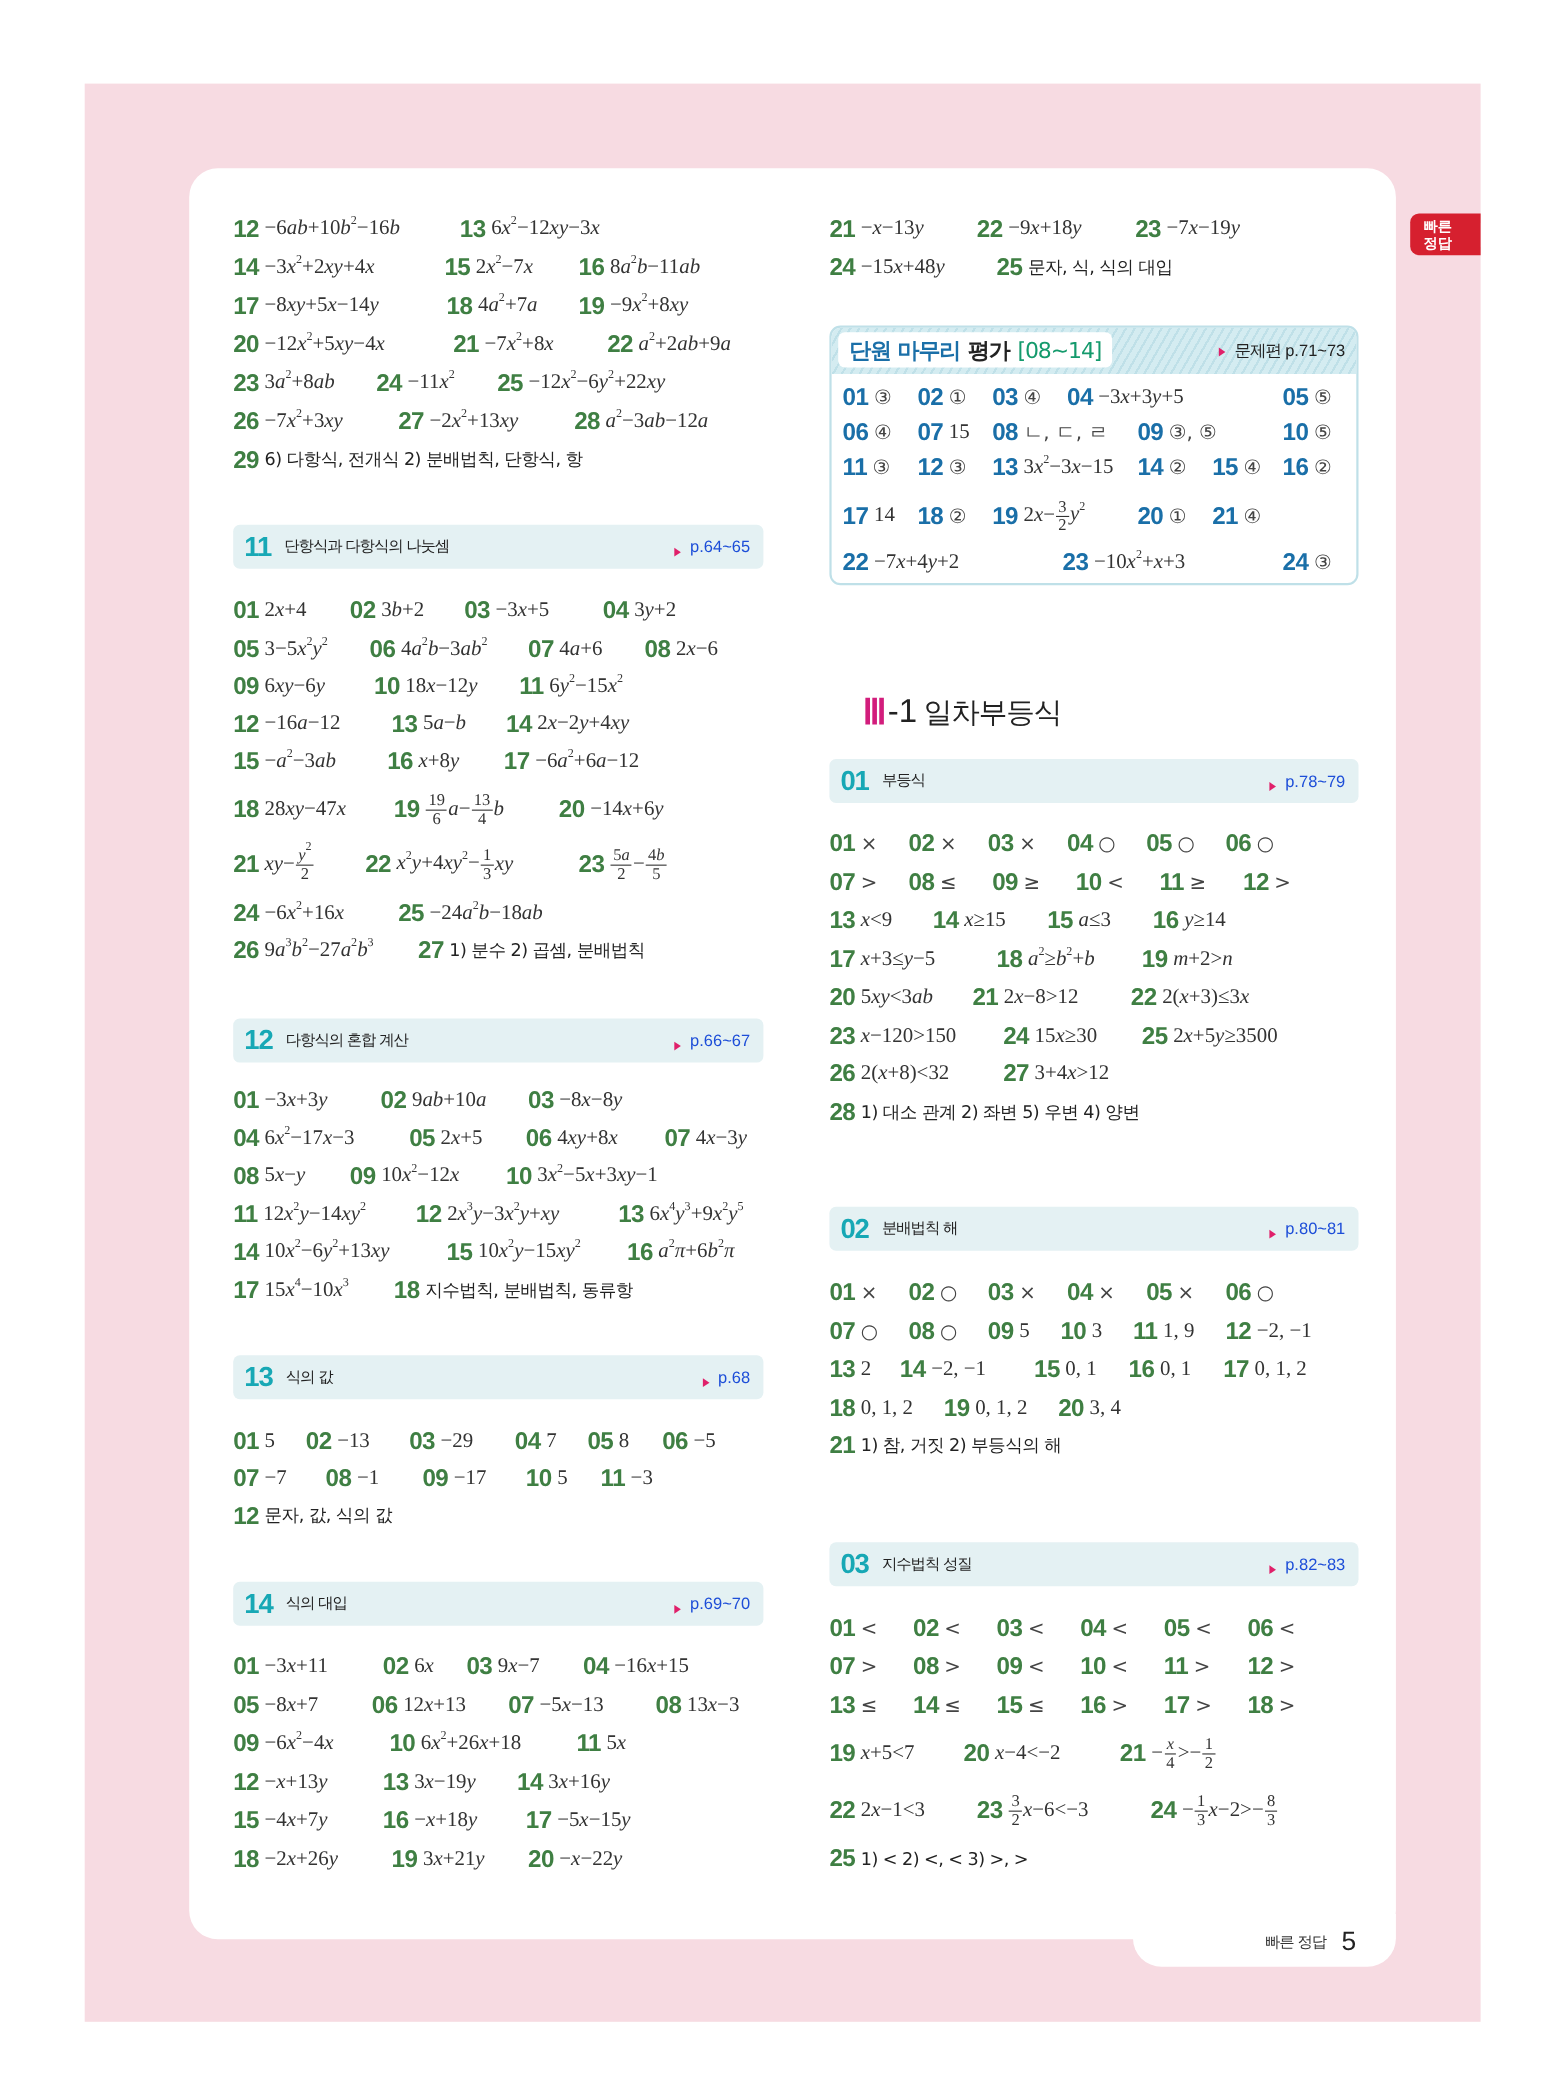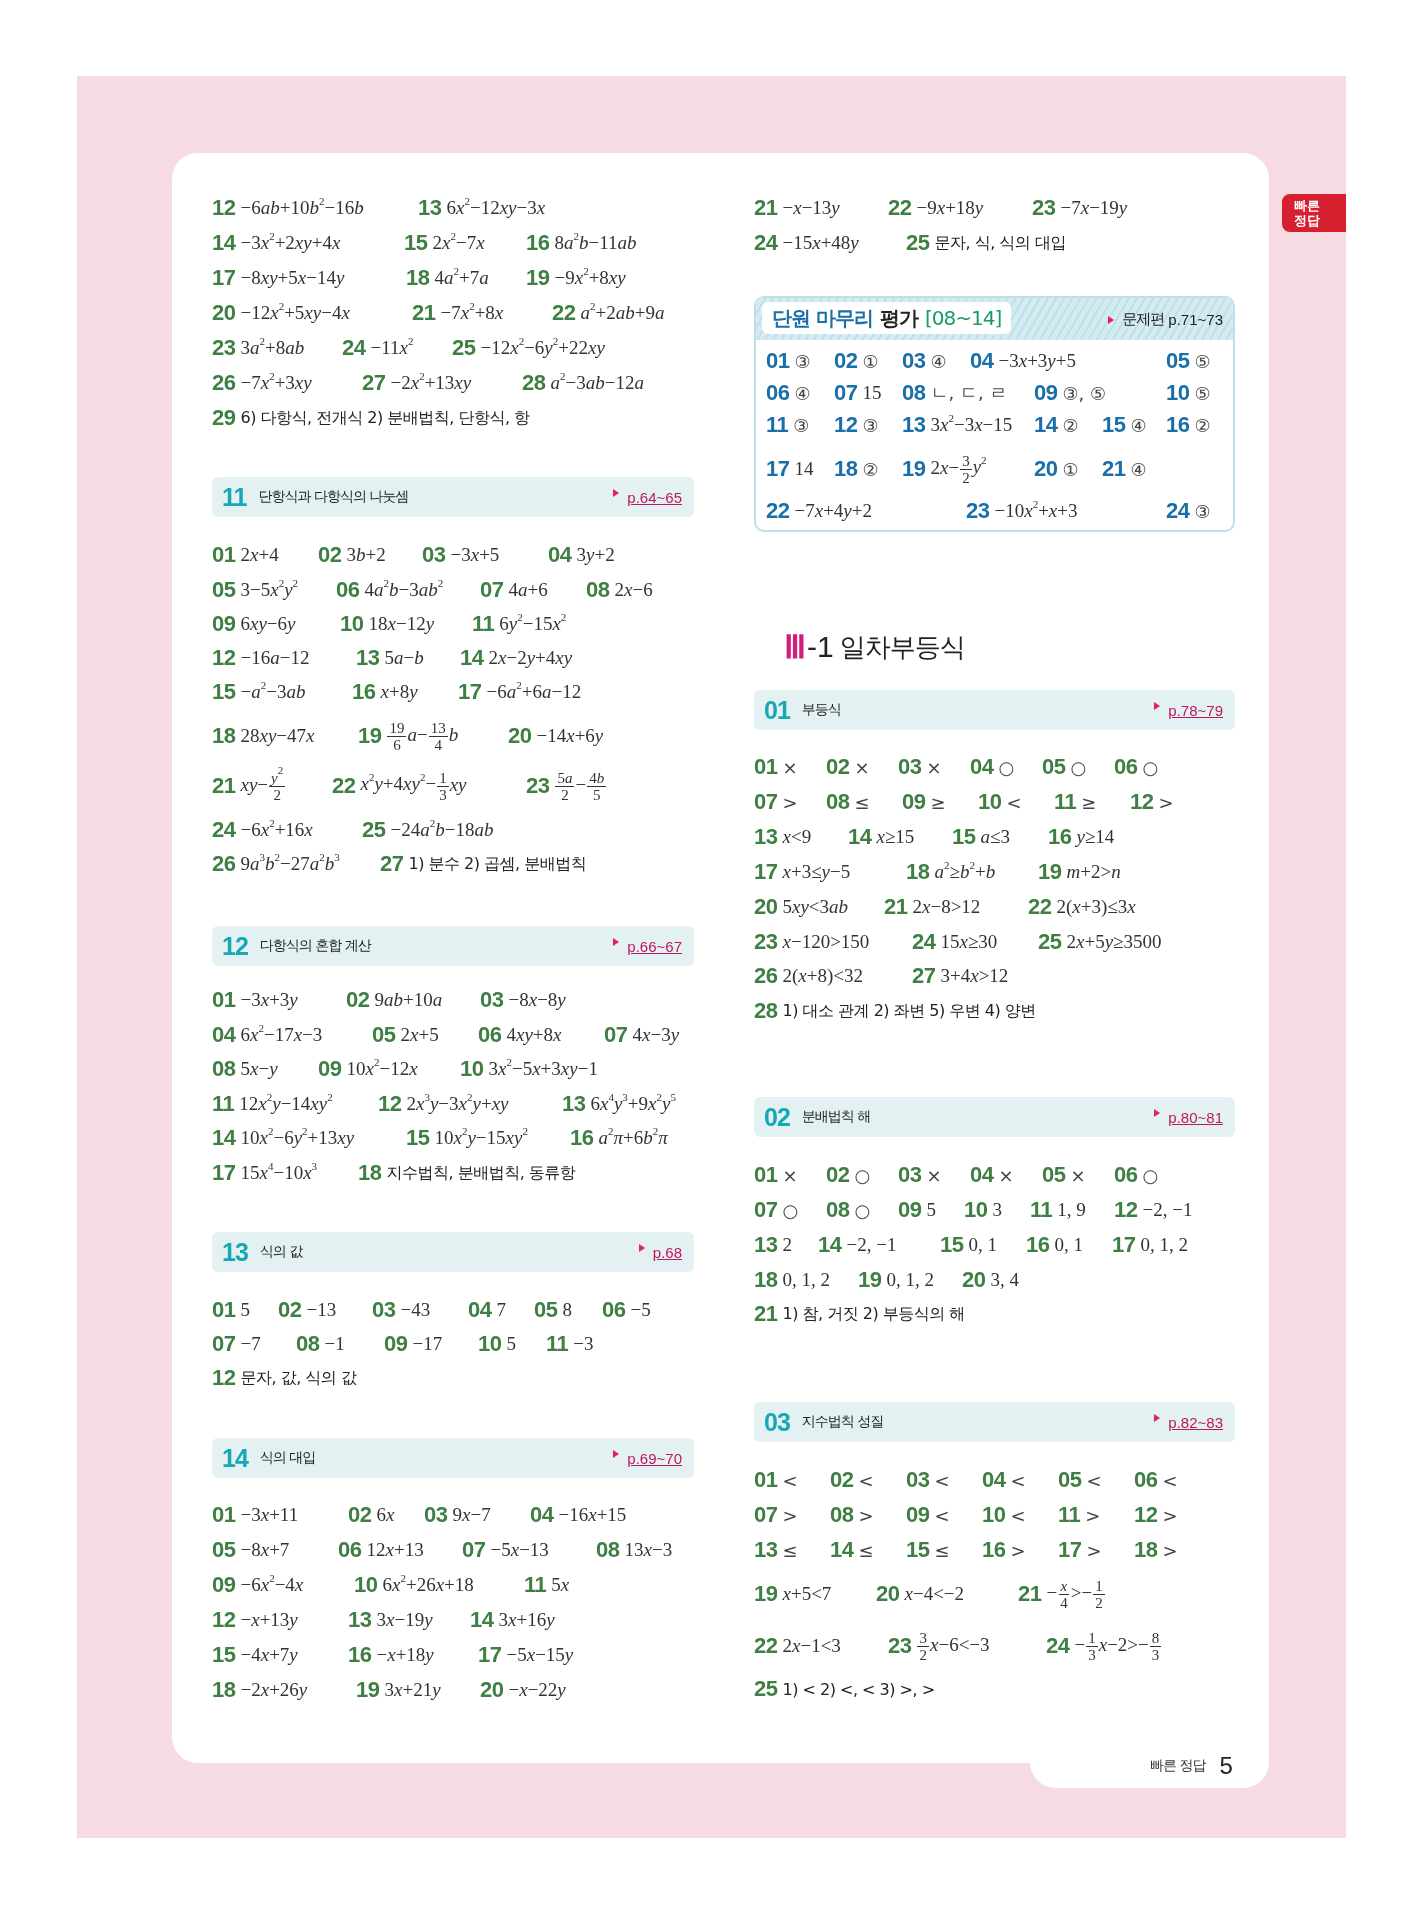--- a/index.html
+++ b/index.html
@@ -24,21 +24,21 @@
   .sym { font-family:"DejaVu Sans", sans-serif; font-size:18px; color:#444; }
   .frac { display:inline-flex; flex-direction:column; align-items:center; vertical-align:middle;
           font-size:15px; line-height:16px; margin:0 1px; }
   .frac .n { border-bottom:1px solid #333; padding:0 2px; }
   .frac .d { padding:0 2px; }
   .header { position:absolute; height:40px; background:#e4f1f3; border-radius:6px;
             display:flex; align-items:center; }
   .header .hnum { font-family:"Liberation Sans", sans-serif; font-weight:bold; font-size:25px;
                   color:#17a8b5; margin-left:10px; margin-right:12px; letter-spacing:-1px; }
   .header .htitle { font-family:"DejaVu Sans", sans-serif; font-size:14px; color:#222; letter-spacing:-1px; }
-  .header .hpage { position:absolute; right:12px; font-size:15px; color:#be185d; display:flex; align-items:flex-start;text-decoration:underline; }
+  .header .hpage { position:absolute; right:12px; font-size:15px; color:#1d4ed8; display:flex; align-items:flex-end; }
   .tri { width:0; height:0; border-top:4px solid transparent; border-bottom:4px solid transparent;
          border-left:6px solid #e0206a; margin-right:8px; }
   .unit-box { position:absolute; left:754px; top:296px; width:481px; height:236px;
               border:2px solid #bfe0e8; border-radius:10px; box-sizing:border-box; background:#fff; overflow:hidden; }
   .unit-head { position:absolute; left:0; top:0; width:100%; height:42px;
                background:repeating-linear-gradient(120deg,#bfe0e8 0 2px,#d4ecf1 2px 7px); }
   .unit-title { position:absolute; left:6px; top:4px; height:32px; padding:0 10px; background:#fff;
                 border-radius:6px; display:flex; align-items:center; font-family:"DejaVu Sans", sans-serif;
                 font-size:20px; letter-spacing:-1px; font-weight:bold; }
   .unit-title .a { color:#1a6fa8; margin-right:7px; }
@@ -385,21 +385,21 @@
     <div class="item" style="left: 212px; top: 1295px; height: 30px;">
       <span class="num">01</span>
       <span class="math">5</span>
     </div>
     <div class="item" style="left: 278px; top: 1295px; height: 30px;">
       <span class="num">02</span>
       <span class="math">−13</span>
     </div>
     <div class="item" style="left: 372px; top: 1295px; height: 30px;">
       <span class="num">03</span>
-      <span class="math">−43</span>
+      <span class="math">−29</span>
     </div>
     <div class="item" style="left: 468px; top: 1295px; height: 30px;">
       <span class="num">04</span>
       <span class="math">7</span>
     </div>
     <div class="item" style="left: 534px; top: 1295px; height: 30px;">
       <span class="num">05</span>
       <span class="math">8</span>
     </div>
     <div class="item" style="left: 602px; top: 1295px; height: 30px;">

